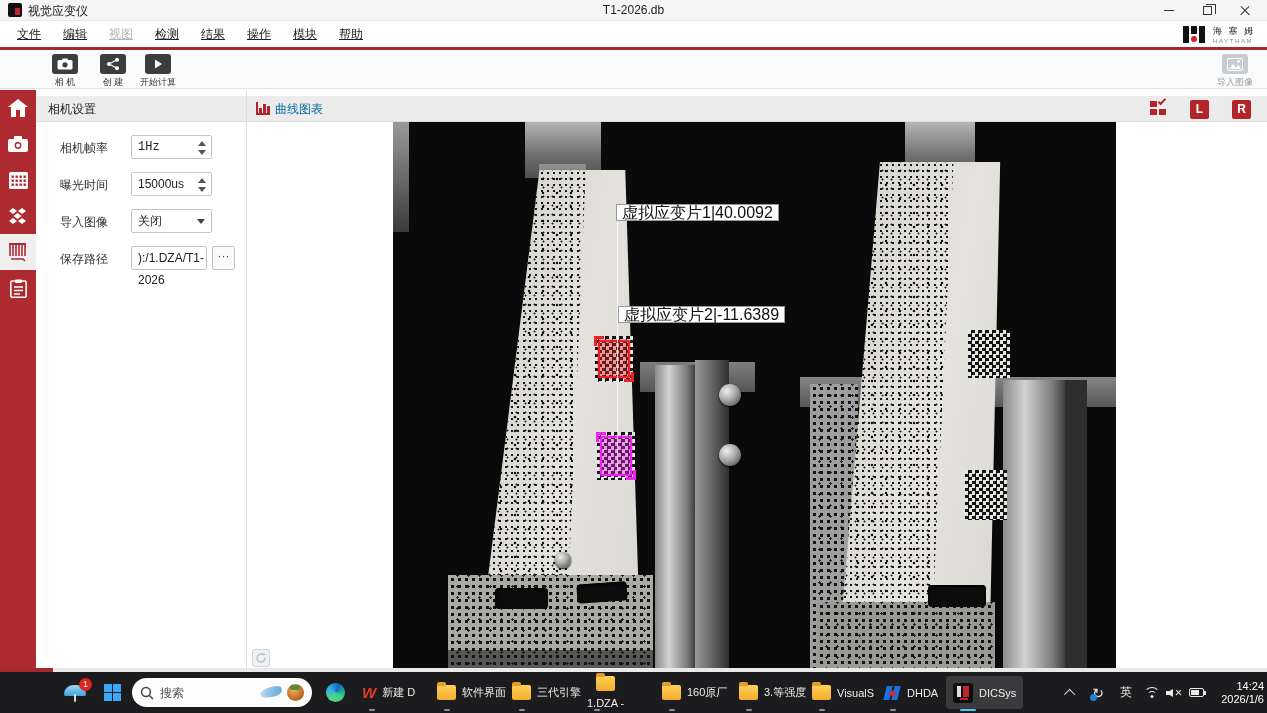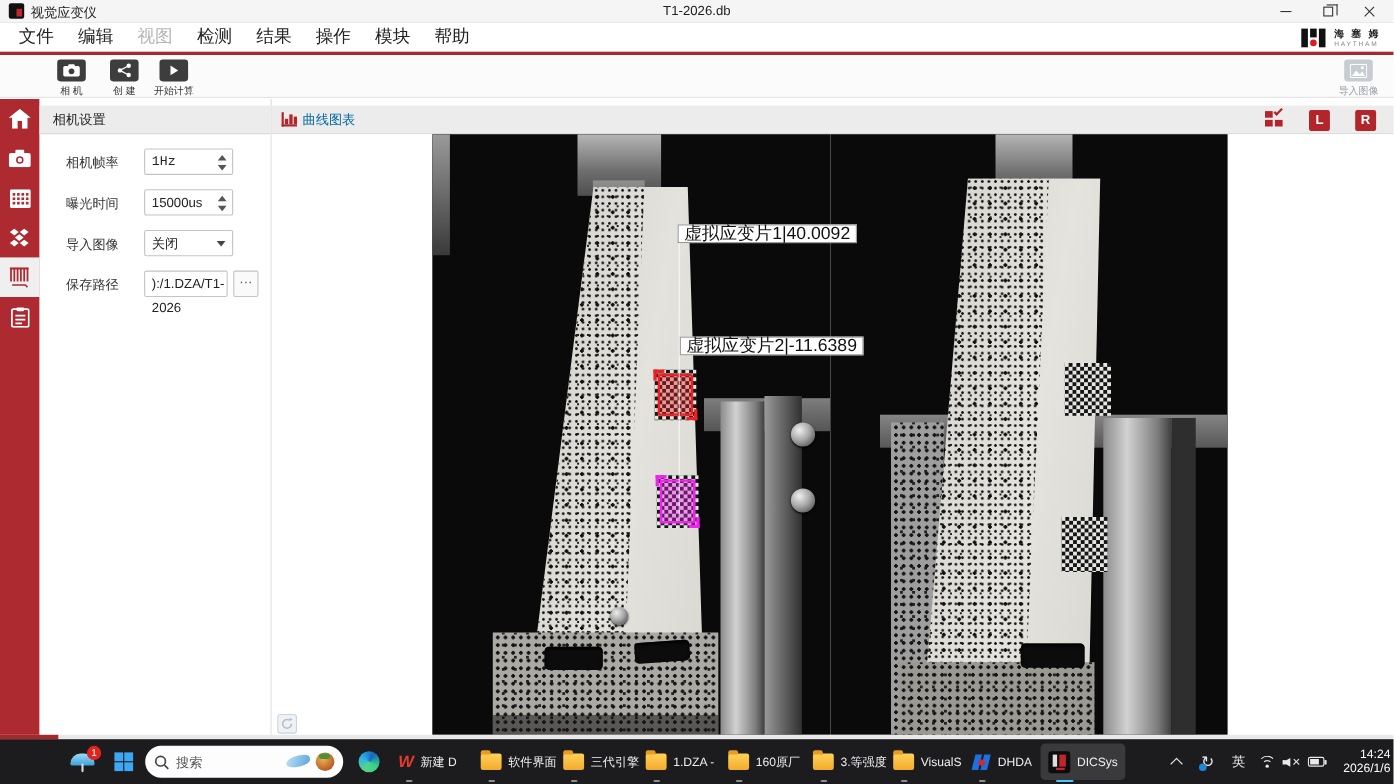--- a/index.html
+++ b/index.html
@@ -18,31 +18,31 @@
   #btn-min { left:1152px; } #btn-max { left:1190px; } #btn-close { left:1228px; }
   #btn-min i { width:10px; height:1px; background:#333; display:block; }
   #btn-max i { width:9px; height:9px; border:1px solid #333; display:block; position:relative; background:#f5f5f5; }
   #btn-max i::before { content:""; position:absolute; left:2px; top:-3px; width:9px; height:9px; border:1px solid #333; border-left:none; border-bottom:none; }
   #btn-close i { position:relative; width:12px; height:12px; display:block; }
   #btn-close i::before,#btn-close i::after { content:""; position:absolute; left:0; top:5px; width:12px; height:1.4px; background:#333; }
   #btn-close i::before { transform:rotate(45deg);} #btn-close i::after { transform:rotate(-45deg);}
 
   
   #menubar { left:0; top:21px; width:1267px; height:26px; background:#fff; display:flex; align-items:center; padding-left:6px; }
-  .menu-item { font-size:16px; color:#222; padding:0 11px; height:26px; line-height:26px; }
+  .menu-item { font-size:12px; color:#222; padding:0 11px; height:26px; line-height:26px;text-decoration:underline; }
   .menu-item.disabled { color:#b5b5b5; }
   
   #brand { left:1183px; top:24px; width:80px; height:21px; display:flex; align-items:center; gap:4px; }
   .bmark { position:relative; width:26px; height:17px; }
   .bmark .b1 { position:absolute; left:0; top:0; width:6px; height:17px; background:#111; }
   .bmark .b2t { position:absolute; left:8px; top:0; width:6px; height:8px; background:#111; }
   .bmark .b2r { position:absolute; left:8px; top:10px; width:6px; height:6px; background:#d81f26; border-radius:50%; }
   .bmark .b3 { position:absolute; left:16px; top:0; width:6px; height:17px; background:#111; }
   .btxt { display:flex; flex-direction:column; }
-  .btxt .cn { font-size:9px; font-weight:bold; color:#222; letter-spacing:2px; white-space:nowrap; }
+  .btxt .cn { font-size:9px; font-weight:normal; color:#222; letter-spacing:2px; white-space:nowrap; }
   .btxt .en { font-size:6px; color:#888; letter-spacing:1.6px; white-space:nowrap; }
 
   #redline { left:0; top:47px; width:1267px; height:3px; background:#a4282e; }
 
   
   #toolbar { left:0; top:50px; width:1267px; height:39px; background:#fbfbfb; border-bottom:1px solid #e3e3e3; }
   .tool { position:absolute; top:4px; display:flex; flex-direction:column; align-items:center; gap:2px; }
   .tool .tico { width:26px; height:20px; background:#3d3d3d; border-radius:3px; display:flex; align-items:center; justify-content:center; color:#fff; }
   .tool .tlab { font-size:9px; color:#333; white-space:nowrap; }
   #tool-import { position:absolute; top:4px; right:14px; display:flex; flex-direction:column; align-items:center; gap:2px; }
@@ -500,21 +500,21 @@
     <div class="app" style="left:430px;">
       <span class="folder"></span>
       <span class="alab">软件界面</span>
       <span class="dash"></span>
     </div>
     <div class="app" style="left:505px;">
       <span class="folder"></span>
       <span class="alab">三代引擎</span>
       <span class="dash"></span>
     </div>
-    <div class="app" style="left:580px;">
+    <div class="app" style="left:580px;flex-direction:column;">
       <span class="folder"></span>
       <span class="alab">1.DZA -</span>
       <span class="dash"></span>
     </div>
     <div class="app" style="left:655px;">
       <span class="folder"></span>
       <span class="alab">160原厂</span>
       <span class="dash"></span>
     </div>
     <div class="app" style="left:732px;text-align:center;">

